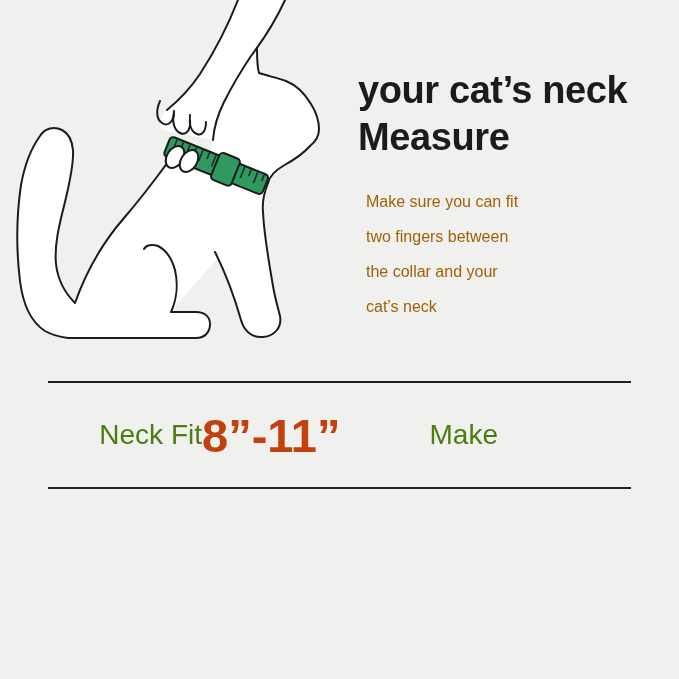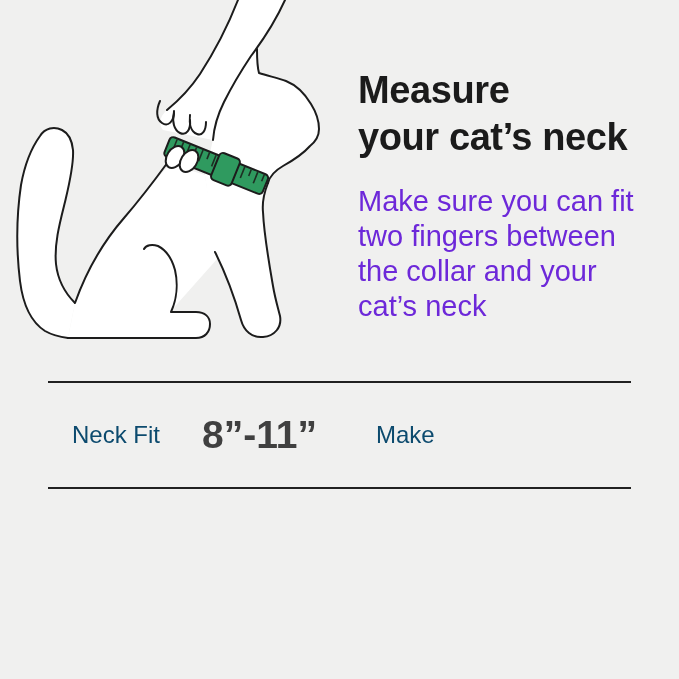--- a/index.html
+++ b/index.html
@@ -8,35 +8,35 @@
     background:#f0f0ef;overflow:hidden;
     font-family:"Liberation Sans", sans-serif;color:#1c1c1c;
   }
   .illo{position:absolute;left:0;top:0;width:345px;height:355px;}
   .title{
     position:absolute;left:358px;top:67px;width:300px;
     font-size:38px;line-height:47px;font-weight:700;
     letter-spacing:-0.4px;color:#1b1b1b;
   }
   .subtitle{
-    position:absolute;left:358px;top:184px;width:290px;
-    font-size:29px;line-height:35px;color:#6d28d9;
+    position:absolute;left:366px;top:184px;width:290px;
+    font-size:16px;line-height:35px;color:#a16207;
     white-space:pre-line;
   }
   .specs{
     position:absolute;left:48px;top:381px;width:583px;
     border-top:2px solid #212121;border-bottom:2px solid #212121;
   }
   .spec-row{
     display:grid;grid-template-columns:130px 174px 122px 1fr;
     align-items:center;padding-left:24px;height:104px;
   }
   .spec-row.second{border-top:2px solid #212121;height:113px;}
-  .spec-label{font-size:24px;line-height:30px;color:#0c4a6e;white-space:pre-line;}
-  .spec-value{font-size:39px;font-weight:700;color:#404040;}
+  .spec-label{font-size:28px;line-height:30px;color:#4d7c0f;white-space:pre-line;text-align:right;}
+  .spec-value{font-size:47px;font-weight:700;color:#c2410c;}
   .stroke{fill:none;stroke:#1c1c1c;stroke-width:2;stroke-linecap:round;stroke-linejoin:round;}
   .fillw{fill:#ffffff;stroke:none;}
   .fillw-s{fill:#ffffff;stroke:#1c1c1c;stroke-width:2;stroke-linecap:round;stroke-linejoin:round;}
 </style>
 </head>
 <body>
 
 <div class="canvas">
 
   <svg class="illo" viewBox="0 0 345 355">
@@ -97,22 +97,22 @@
       <rect x="52" y="-4" width="22" height="29" rx="4" fill="#2f9a5f" stroke="#1c1c1c" stroke-width="2"></rect>
     </g>
 
     <g>
       <ellipse class="fillw-s" cx="175" cy="157" rx="8" ry="12" transform="rotate(32 175 157)"></ellipse>
       <ellipse class="fillw-s" cx="189" cy="161" rx="8" ry="12" transform="rotate(32 189 161)"></ellipse>
     </g>
   </svg>
 
   <div class="title">
+    <div>your cat’s neck</div>
     <div>Measure</div>
-    <div>your cat’s neck</div>
   </div>
 
   <div class="subtitle">Make sure you can fit
 two fingers between
 the collar and your
 cat’s neck</div>
 
   <div class="specs">
     <div class="spec-row">
       <div class="spec-label">Neck Fit</div>

